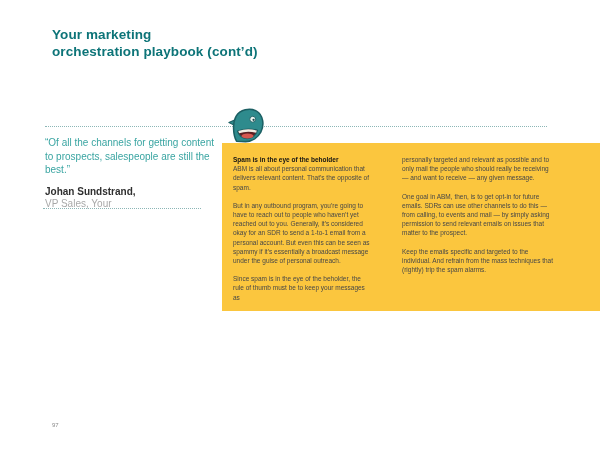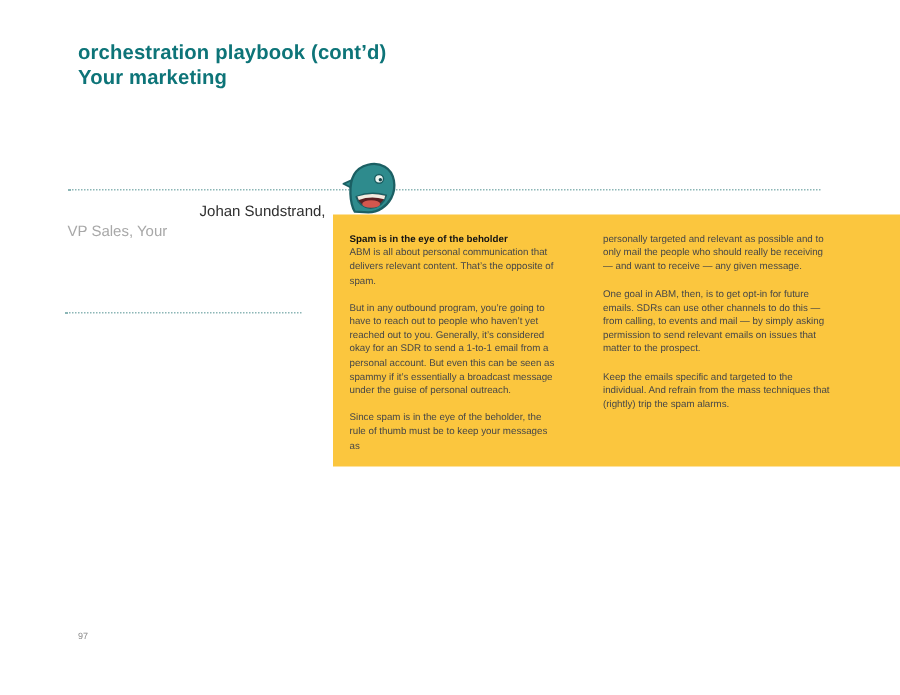--- a/index.html
+++ b/index.html
@@ -45,23 +45,22 @@
   }
   .quote-text {
     color: #3aa5a2;
     font-size: 10px;
     line-height: 13.5px;
     margin-bottom: 9px;
   }
   .quote-author {
     color: #2f2f2f;
     font-size: 10px;
-    font-weight: normal;
+    font-weight: bold;
     line-height: 12.5px;
-    text-align: right;
   }
   .quote-role {
     color: #a8a8a8;
     font-size: 10px;
     line-height: 12.5px;
   }
   .callout-box {
     position: absolute;
     left: 222px;
     top: 143px;
@@ -100,27 +99,28 @@
     color: #8a8a8a;
     font-size: 6px;
   }
 </style>
 </head>
 <body>
 
 <div class="page">
 
   <div class="title">
+    <div>Your marketing</div>
     <div>orchestration playbook (cont’d)</div>
-    <div>Your marketing</div>
   </div>
 
   <div class="dotted-top"></div>
 
   <div class="quote-block">
+    <p class="quote-text">“Of all the channels for getting content to prospects, salespeople are still the best.”</p>
     <div class="quote-author">Johan Sundstrand,</div>
     <div class="quote-role">VP Sales, Your</div>
   </div>
 
   <div class="dotted-quote"></div>
 
   <div class="callout-box">
     <div class="callout-inner">
       <div class="col col-1">
         <div class="callout-heading">Spam is in the eye of the beholder</div>

